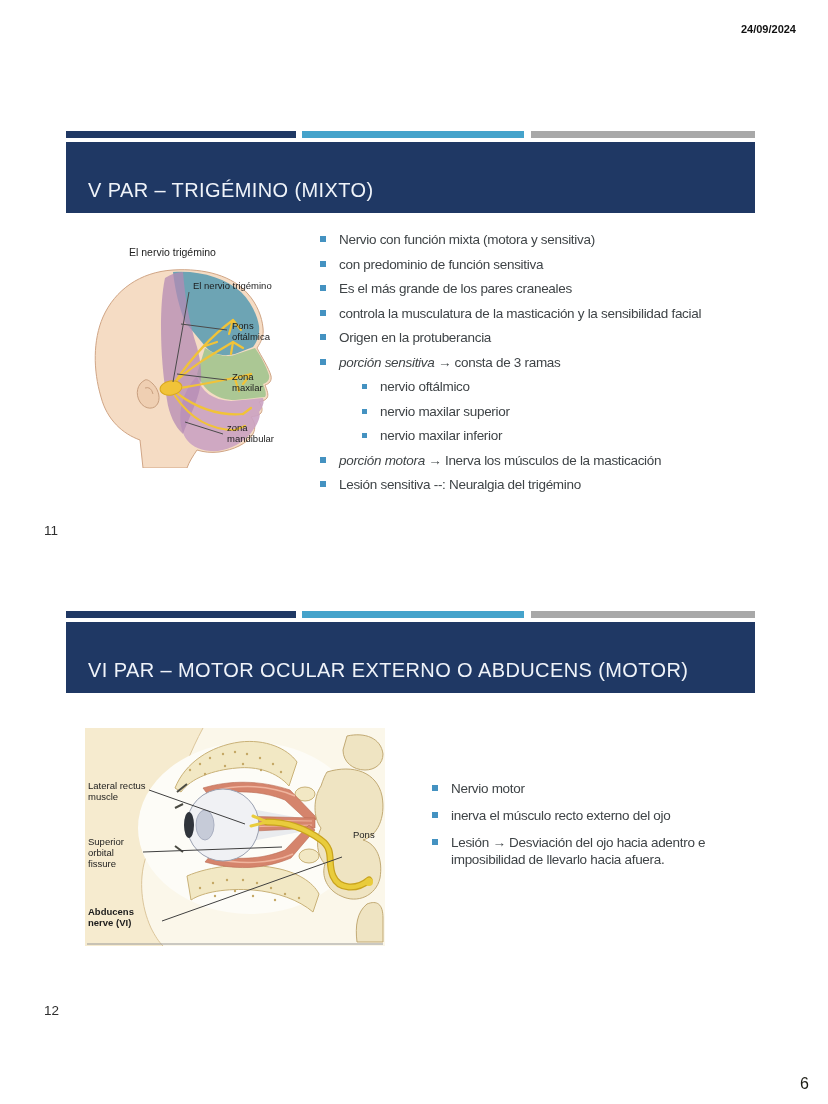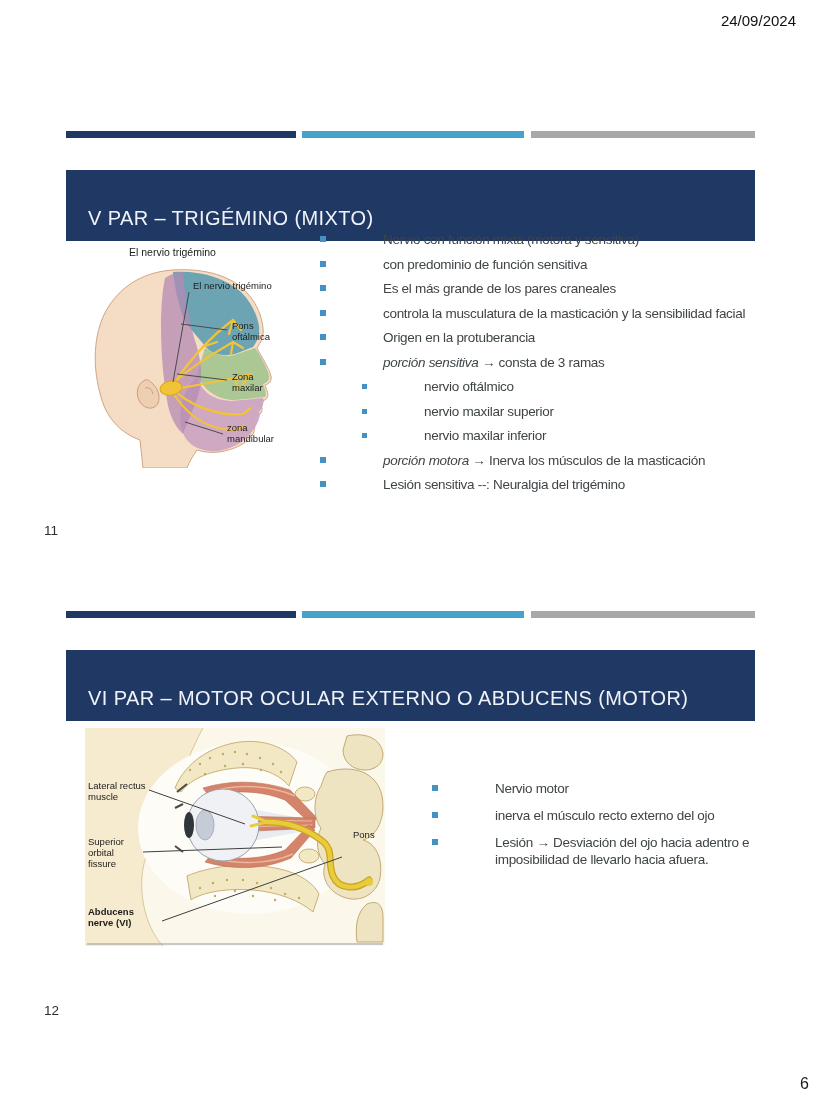--- a/index.html
+++ b/index.html
@@ -15,38 +15,37 @@
   .bar{position:absolute;height:7px;}
   .bar.navy{background:#1F3864;}
   .bar.blue{background:#45A3CB;}
   .bar.gray{background:#A8A8A8;}
   .slide-header{
     position:absolute;left:66px;width:689px;height:71px;
     background:#1F3864;
     display:flex;align-items:flex-end;
     box-sizing:border-box;
     padding:0 0 13px 22px;
-    margin-top:28px;
   }
   .slide-header h1{
     margin:0;font-size:20px;font-weight:400;
     letter-spacing:.4px;color:#EFF3F9;line-height:1;
   }
   
   .bullets{position:absolute;}
   .bi{display:flex;align-items:flex-start;color:#3F4447;
-      font-size:13.5px;letter-spacing:-0.3px;line-height:17px;gap:44px;}
+      font-size:13.5px;letter-spacing:-0.3px;line-height:17px;}
   .s1 .bi{margin-bottom:7.5px;}
   .s2 .bi{margin-bottom:10px;}
   .sq{flex:0 0 auto;width:6px;height:6px;background:#4492C1;margin:5px 13px 0 0;}
   .bi.l2{margin-left:42px;}
   .bi.l2 .sq{width:5px;height:5px;margin-top:6px;}
   .lead{font-style:italic;}
   
-  .date{position:absolute;top:12px;right:32px;font-size:15px;color:#111;}
+  .date{position:absolute;top:23px;right:32px;font-size:11px;color:#111;font-weight:bold;}
   .slide-no{position:absolute;left:44px;font-size:13.5px;color:#2e2e2e;}
   .page-no{position:absolute;left:800px;top:1075px;font-size:16px;color:#1c1c14;}
   
   .figure{position:absolute;}
   .fig-label{position:absolute;font-size:9.5px;line-height:1.18;color:#1c1c1c;}
   .fig-label.bold{font-weight:700;}
   .fig-caption{position:absolute;top:0;left:44px;font-size:10.5px;color:#222;}
   .figure svg{position:absolute;left:0;}
 </style>
 </head>

